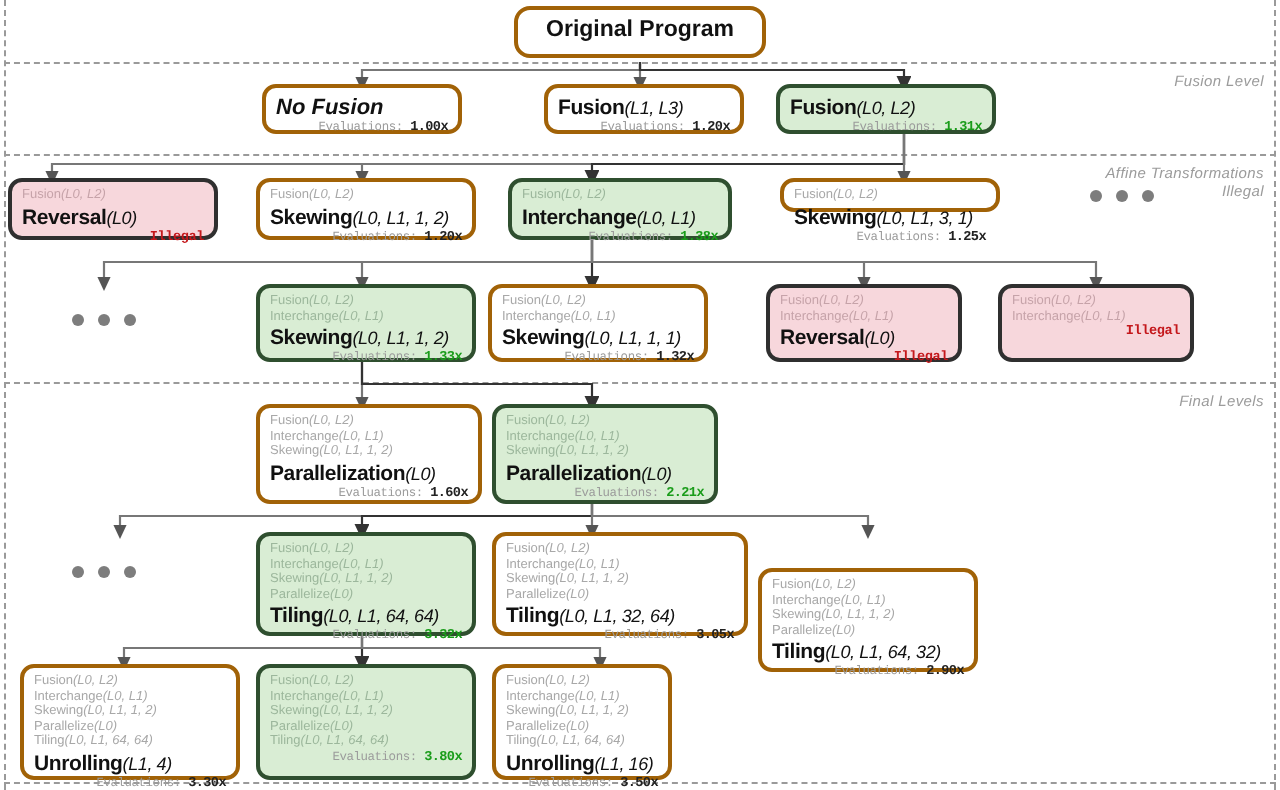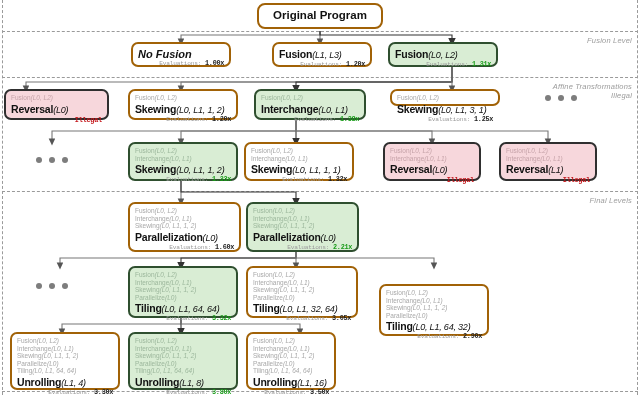--- a/index.html
+++ b/index.html
@@ -222,23 +222,20 @@
     <div class="hist"><span class="h-name">Interchange</span>(L0, L1)</div>
     <div class="opline">
       <span class="op">Reversal</span><span class="args">(L0)</span>
     </div>
     <div class="illegal">Illegal</div>
   </div>
 
   <div class="node pink" style="left:499px;top:142px;width:98px;height:39px;">
     <div class="hist"><span class="h-name">Fusion</span>(L0, L2)</div>
     <div class="hist"><span class="h-name">Interchange</span>(L0, L1)</div>
-    <div class="opline">
-      <span class="op">Reversal</span><span class="args">(L1)</span>
-    </div>
     <div class="illegal">Illegal</div>
   </div>
 
   <div class="node" style="left:128px;top:202px;width:113px;height:50px;">
     <div class="hist"><span class="h-name">Fusion</span>(L0, L2)</div>
     <div class="hist"><span class="h-name">Interchange</span>(L0, L1)</div>
     <div class="hist"><span class="h-name">Skewing</span>(L0, L1, 1, 2)</div>
     <div class="opline">
       <span class="op">Parallelization</span><span class="args">(L0)</span>
     </div>
@@ -274,21 +271,21 @@
     <div class="hist"><span class="h-name">Parallelize</span>(L0)</div>
     <div class="opline">
       <span class="op">Tiling</span><span class="args">(L0, L1, 64, 64)</span>
     </div>
     <div class="evalrow">
       <span class="evallabel">Evaluations:</span>
       <span class="evalval">3.32x</span>
     </div>
   </div>
 
-  <div class="node" style="left:246px;top:266px;width:112px;height:52px;">
+  <div class="node" style="left:246px;top:266px;width:128px;height:52px;">
     <div class="hist"><span class="h-name">Fusion</span>(L0, L2)</div>
     <div class="hist"><span class="h-name">Interchange</span>(L0, L1)</div>
     <div class="hist"><span class="h-name">Skewing</span>(L0, L1, 1, 2)</div>
     <div class="hist"><span class="h-name">Parallelize</span>(L0)</div>
     <div class="opline">
       <span class="op">Tiling</span><span class="args">(L0, L1, 32, 64)</span>
     </div>
     <div class="evalrow">
       <span class="evallabel">Evaluations:</span>
       <span class="evalval">3.05x</span>
@@ -323,23 +320,20 @@
       <span class="evalval">3.30x</span>
     </div>
   </div>
 
   <div class="node green" style="left:128px;top:332px;width:110px;height:58px;">
     <div class="hist"><span class="h-name">Fusion</span>(L0, L2)</div>
     <div class="hist"><span class="h-name">Interchange</span>(L0, L1)</div>
     <div class="hist"><span class="h-name">Skewing</span>(L0, L1, 1, 2)</div>
     <div class="hist"><span class="h-name">Parallelize</span>(L0)</div>
     <div class="hist"><span class="h-name">Tiling</span>(L0, L1, 64, 64)</div>
-    <div class="opline">
-      <span class="op">Unrolling</span><span class="args">(L1, 8)</span>
-    </div>
     <div class="evalrow">
       <span class="evallabel">Evaluations:</span>
       <span class="evalval">3.80x</span>
     </div>
   </div>
 
   <div class="node" style="left:246px;top:332px;width:90px;height:58px;">
     <div class="hist"><span class="h-name">Fusion</span>(L0, L2)</div>
     <div class="hist"><span class="h-name">Interchange</span>(L0, L1)</div>
     <div class="hist"><span class="h-name">Skewing</span>(L0, L1, 1, 2)</div>

